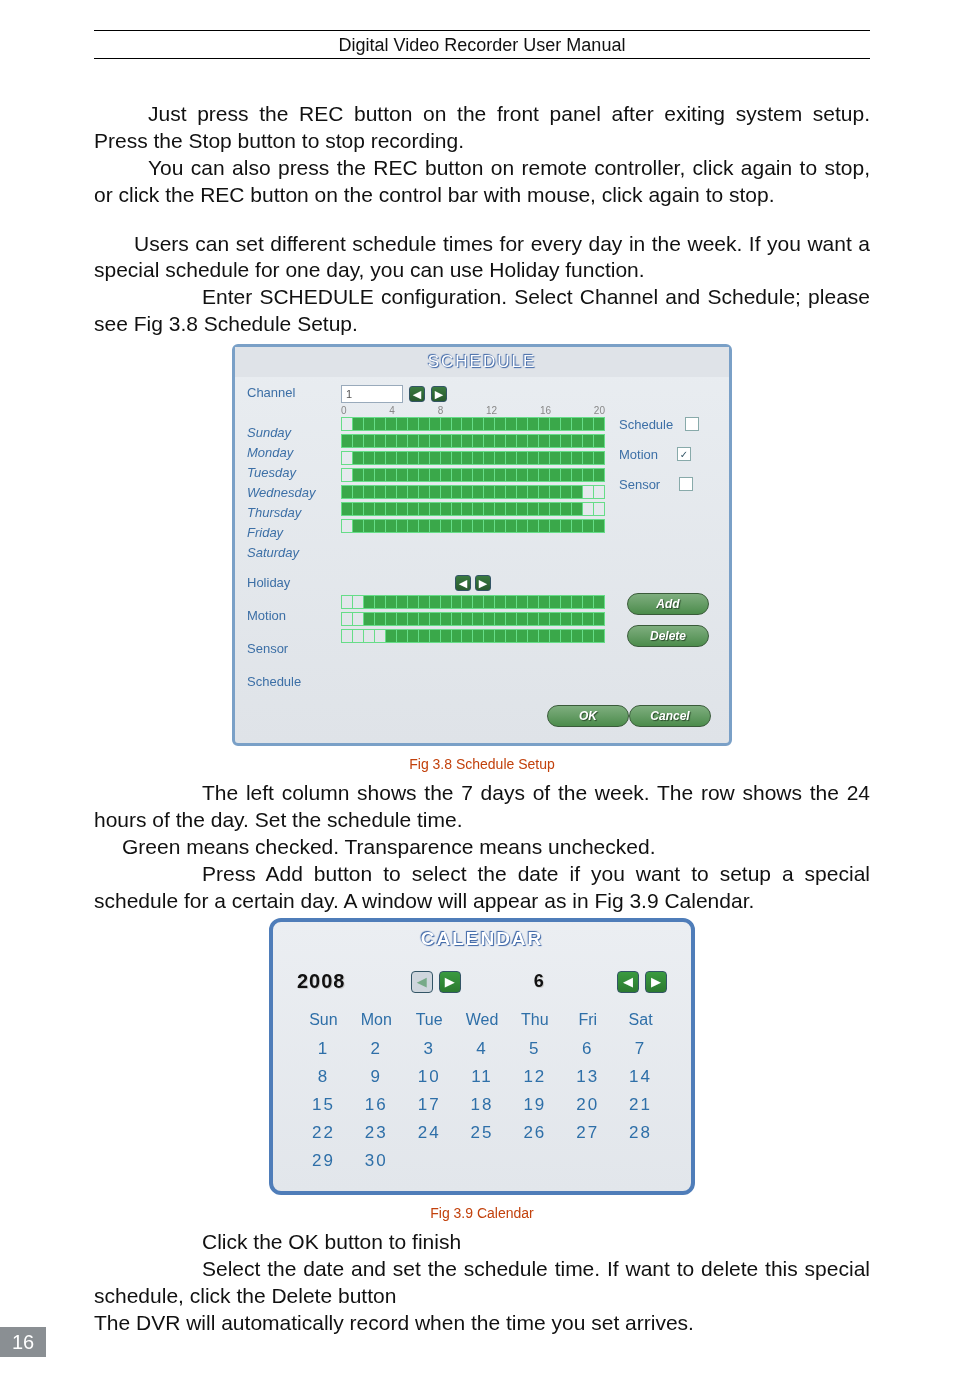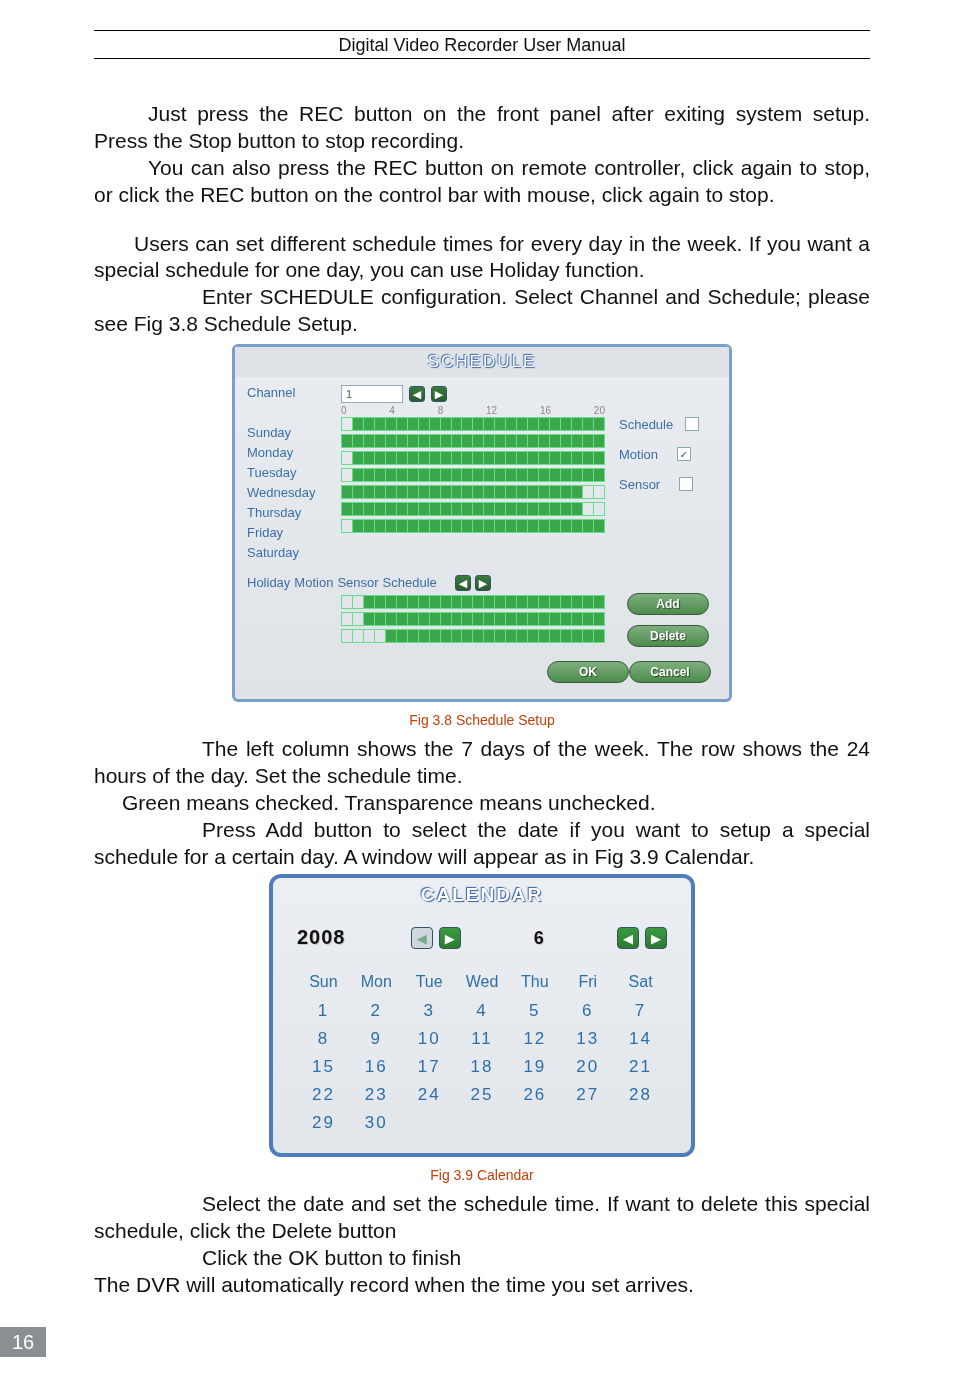--- a/index.html
+++ b/index.html
@@ -14,58 +14,58 @@
   .gap1 { height: 22px; }
   .center { text-align: center; }
   .caption { font-size: 14px; color: #c2410c; margin: 10px 0 8px; }
 
   
   .fig-schedule { width: 500px; margin: 6px auto 0; border: 3px solid #7aa0c7; background: linear-gradient(#e9edf1,#dfe3e8); border-radius: 6px; padding: 0 0 16px; position: relative; }
   .fig-schedule .titlebar { text-align: center; font-size: 17px; letter-spacing: 2px; color: #fff; text-shadow: 1px 1px 1px #3862a4,-1px -1px 1px #3862a4; height: 30px; display: flex; align-items: center; justify-content: center; background: linear-gradient(#dfe3e8,#dfe3e8); }
   .sched-body { display: flex; padding: 8px 12px 0 12px; gap: 8px; }
   .sched-left { width: 86px; font-size: 13px; color: #3c6fa6; display: flex; flex-direction: column; gap: 3px; padding-top: 0; }
   .sched-left .chlabel { margin-bottom: 4px; }
-  .sched-left .daylabel { height: 17px; line-height: 17px; }
+  .sched-left .daylabel { height: 17px; line-height: 17px; font-style: italic; }
   .sched-mid { flex: 1; }
   .sched-right { width: 98px; font-size: 13px; color: #3c6fa6; display: flex; flex-direction: column; gap: 12px; padding-top: 30px; }
   .channel-row { display: flex; align-items: center; gap: 6px; }
   .channel-input { width: 62px; height: 18px; background: #fff; border: 1px solid #9ab; font-size: 11px; color: #555; padding: 0 4px; display: flex; align-items: center; }
   .arrow-btn { width: 16px; height: 16px; display: inline-flex; align-items: center; justify-content: center; border: 1px solid #356; background: linear-gradient(#5aa,#3a7a40); color: #fff; font-size: 11px; border-radius: 3px; }
   .arrow-btn.filled { background: linear-gradient(#3a7a40,#285a2e); }
   .hour-axis { display: flex; font-size: 10px; color: #888; gap: 0; width: 264px; justify-content: space-between; margin-top: 2px; }
   .daygrid { display: flex; flex-direction: column; gap: 3px; margin-top: 1px; }
   .daybar { width: 264px; height: 14px; display: flex; border: 1px solid #6d8; }
   .daybar .h { flex: 1; border-right: 1px solid #6d8; }
   .daybar .h.fill { background: #3aa84a; }
   .daybar .h:last-child { border-right: none; }
   .legend-row { display: flex; align-items: center; gap: 4px; height: 18px; }
   .legend-box { width: 14px; height: 14px; border: 1px solid #8aa; background: #fff; display: inline-flex; align-items: center; justify-content: center; font-size: 10px; color: #356; }
   .legend-box.checked::after { content: "✓"; color: #356; }
 
   .sched-lower { display: flex; padding: 14px 12px 0 12px; gap: 8px; }
-  .sched-lower-left { width: 86px; font-size: 13px; color: #3c6fa6; display: flex; flex-direction: row; gap: 4px; }
+  .sched-lower-left { width: 86px; font-size: 13px; color: #3c6fa6; display: flex; flex-direction: column; gap: 16px; }
   .sched-lower-left .hlabel { height: 17px; }
   .sched-lower-mid { flex: 1; }
   .holiday-arrows { display: flex; gap: 4px; width: 264px; justify-content: center; margin-bottom: 4px; }
   .sched-lower-right { width: 98px; display: flex; flex-direction: column; gap: 10px; align-items: center; padding-top: 18px; }
-  .pill-btn { width: 82px; height: 22px; border: 1px solid #3a5b3a; border-radius: 11px; background: linear-gradient(#7fae7f,#4c8c4c); display: flex; align-items: center; justify-content: center; font-size: 12px; font-weight: bold; color: #fff; text-shadow: 1px 1px 1px #2a4a2a; }
+  .pill-btn { width: 82px; height: 22px; border: 1px solid #3a5b3a; border-radius: 11px; background: linear-gradient(#7fae7f,#4c8c4c); display: flex; align-items: center; justify-content: center; font-size: 12px; font-style: italic; font-weight: bold; color: #fff; text-shadow: 1px 1px 1px #2a4a2a; }
   .sched-footer { display: flex; justify-content: flex-end; padding: 14px 18px 0 0; }
 
   
   .fig-cal { width: 426px; margin: 4px auto 0; border: 4px solid #4f7db9; border-radius: 12px; background: linear-gradient(#ebeef2,#e2e6eb); padding-bottom: 18px; }
   .fig-cal .titlebar { text-align: center; font-size: 19px; letter-spacing: 2px; color: #fff; text-shadow: 1px 1px 1px #3862a4,-1px -1px 1px #3862a4; height: 34px; display: flex; align-items: center; justify-content: center; font-weight: bold; }
-  .cal-nav { display: flex; align-items: flex-end; justify-content: space-between; padding: 14px 24px 10px; }
+  .cal-nav { display: flex; align-items: center; justify-content: space-between; padding: 14px 24px 10px; }
   .cal-year { font-size: 20px; color: #111; text-shadow: 1px 1px 0 #ccc; letter-spacing: 1px; font-weight: bold; }
   .cal-nav-group { display: flex; gap: 6px; align-items: center; }
   .cal-month { font-size: 18px; color: #111; font-weight: bold; text-shadow: 1px 1px 0 #ccc; margin: 0 8px; }
   .nav-btn { width: 22px; height: 22px; border: 1px solid #356; border-radius: 4px; display: inline-flex; align-items: center; justify-content: center; font-size: 13px; color: #fff; }
   .nav-btn.dim { background: #cfd6dd; color: #7a8; }
   .nav-btn.fill { background: linear-gradient(#3a9a40,#2c7a30); }
   .cal-grid { display: grid; grid-template-columns: repeat(7, 1fr); padding: 4px 24px 0; row-gap: 4px; column-gap: 0; color: #2e6fa8; font-size: 17px; }
-  .cal-grid .hd { color: #2e6fa8; text-align: center; font-size: 16px; padding: 4px 0; margin-top: 6px; }
+  .cal-grid .hd { color: #2e6fa8; text-align: center; font-size: 16px; padding: 4px 0; }
   .cal-grid .cell { text-align: center; padding: 2px 0; letter-spacing: 2px; }
 
   .page-num { position: absolute; left: 0; bottom: 28px; width: 46px; height: 30px; background: #8a8f93; color: #fff; display: flex; align-items: center; justify-content: center; font-size: 20px; }
 </style>
 </head>
 <body>
 
 <div class="page">
   <div class="hdr-line"></div>
   <div class="hdr-title">Digital Video Recorder User Manual</div>
@@ -464,18 +464,18 @@
         <div class="cell"></div>
         <div class="cell"></div>
         <div class="cell"></div>
         <div class="cell"></div>
         <div class="cell"></div>
       </div>
   </div>
 
   <p class="caption center">Fig 3.9   Calendar</p>
 
+  <p class="para indent2">Click the OK button to finish</p>
   <p class="para indent2">Select the date and set the schedule time. If want to delete this special schedule, click the Delete button</p>
-  <p class="para indent2">Click the OK button to finish</p>
   <p class="para">The DVR will automatically record when the time you set arrives.</p>
 
   <div class="page-num">16</div>
 </div>
 
 </body></html>

